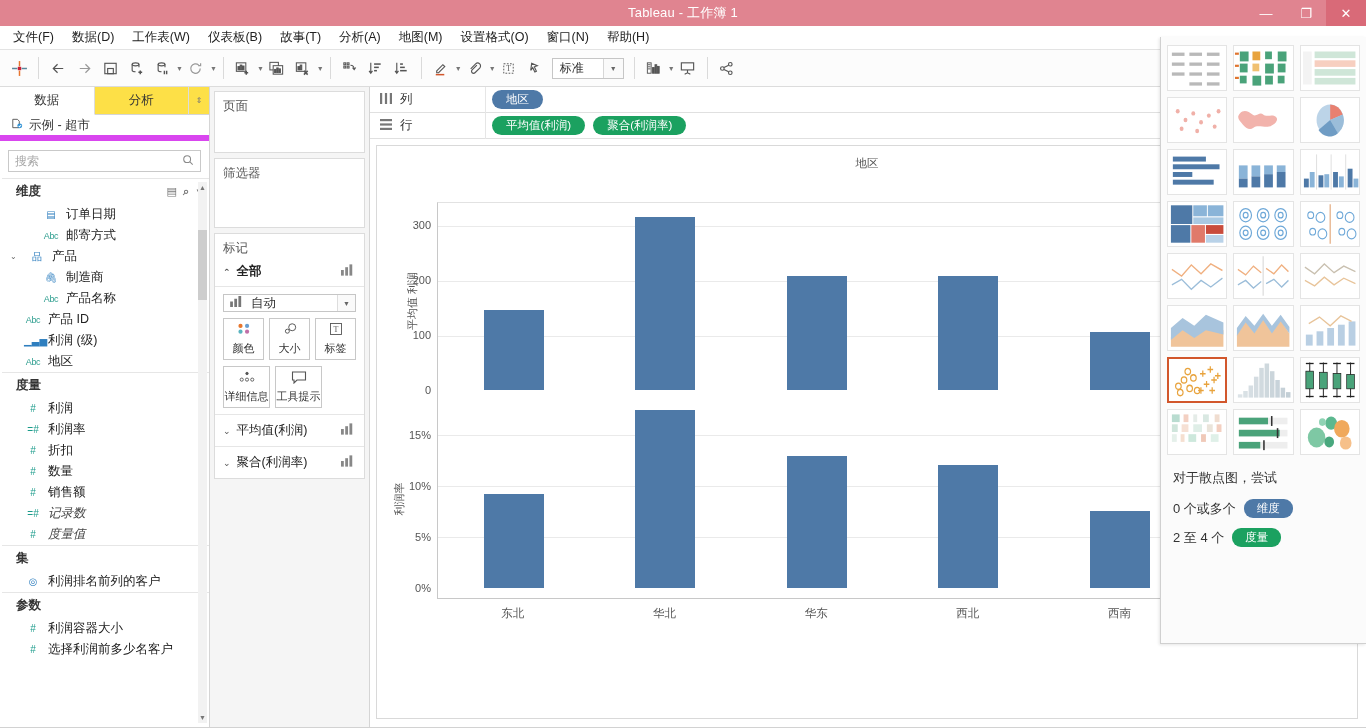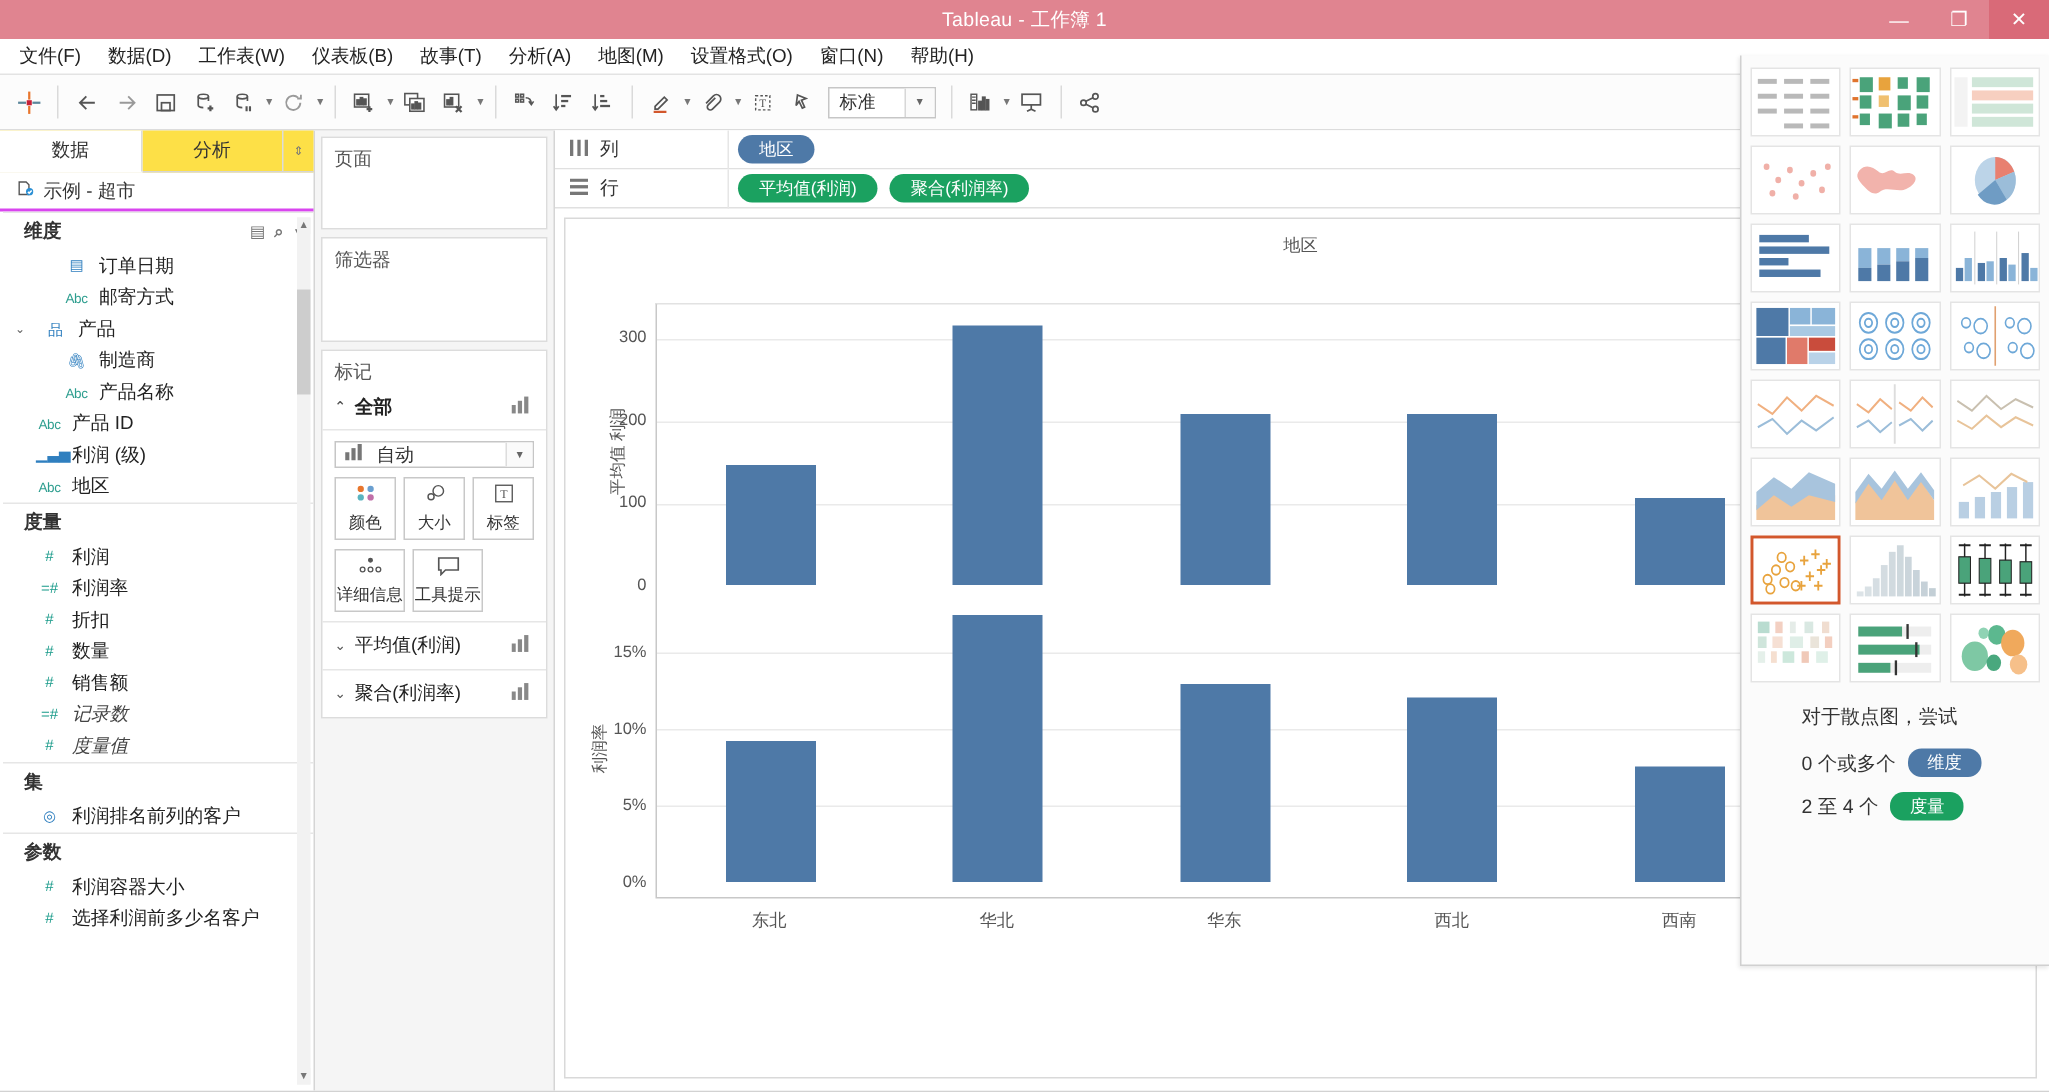--- a/index.html
+++ b/index.html
@@ -69,21 +69,21 @@
 
   
   .leftpane { width: 210px; border-right: 1px solid #d5d5d5; background:#fff;
               display:flex; flex-direction:column; }
   .lp-tabs { display:flex; height:28px; border-bottom:1px solid #d5d5d5; background:#fde047; position:relative; }
   .lp-tab { flex:1; display:flex; align-items:center; justify-content:center; font-size:12.5px;
             color:#333; border-right:1px solid #dcdcdc; }
   .lp-tab.active { background:#fff; border-bottom:1px solid #fff; margin-bottom:-1px; }
   .lp-tabs .spin { width:20px; display:flex; align-items:center; justify-content:center; font-size:8px; color:#777;}
   .lp-ds { height:26px; display:flex; align-items:center; gap:6px; padding-left:10px;
-           border-bottom:2px solid #d946ef; font-size:12.5px; }
+           border-bottom:6px solid #d946ef; font-size:12.5px; }
   .lp-search { padding: 9px 8px 6px 8px; }
   .searchbox { height:22px; border:1px solid #c9c9c9; background:#fff; display:flex; align-items:center;
                padding: 0 6px; position:relative; }
   .searchbox input { border:0; outline:0; font-size:12px; flex:1; color:#333;
                      font-family:"Liberation Sans", sans-serif; background:transparent; }
   .searchbox input::placeholder { color:#a8a8a8; }
   .fieldlist { flex:1; overflow:hidden; position:relative; padding-left:2px; }
   .sec-hdr { display:flex; align-items:center; padding: 4px 6px 4px 14px; font-size:12.5px; font-weight:bold;
              color:#333; border-top:1px solid #e6e6e6; }
   .sec-hdr .sp { flex:1; }
@@ -161,21 +161,21 @@
 
   
   .showme {
     position:absolute; right:0; top:37px; width:206px; height:607px;
     background:#fbfbfb; border-left:1px solid #d0d0d0; border-bottom:1px solid #d0d0d0;
     box-shadow:-1px 1px 3px rgba(0,0,0,.10); padding:8px 6px; z-index:20;
   }
   .sm-grid { display:grid; grid-template-columns:repeat(3,1fr); gap:6px; }
   .sm-cell { height:46px; background:#fff; border:1px solid #e4e4e4; position:relative; overflow:hidden; }
   .sm-cell.sel { border:2px solid #d2572c; }
-  .sm-foot { padding: 14px 6px 0 6px; margin-left: 28px; }
+  .sm-foot { padding: 14px 6px 0 6px; }
   .sm-foot .line { font-size:13px; color:#333; margin-bottom:10px; display:flex; align-items:center; gap:8px;}
   .tagpill { border-radius:9px; padding:2px 13px; color:#fff; font-size:11.5px; }
   .tagpill.dim { background:#4e79a7; }
   .tagpill.meas { background:#1ba160; }
 
   
   .tabbar { height:26px; background:#f0f0f0; border-top:1px solid #d2d2d2;
             display:flex; align-items:stretch; }
 </style>
 </head>
@@ -402,20 +402,31 @@
         </div>
       <div class="lp-ds">
         <span>
           <svg width="13" height="13" viewBox="0 0 14 14" fill="none" stroke="#555" stroke-width="1">
             <path d="M3 2.5h5l2 2v7H3z"></path>
               <circle cx="10.5" cy="9.5" r="2.6" fill="#2b8fd4" stroke="none"></circle>
             <path d="M9.3 9.6l.9.9 1.8-1.9" stroke="#fff" stroke-width="1.1"></path>
             </svg>
         </span>
         <span>示例 - 超市</span>
+      </div>
+      <div class="lp-search">
+        <div class="searchbox">
+          <input placeholder="搜索" style="">
+          <span>
+            <svg width="12" height="12" viewBox="0 0 14 14" fill="none" stroke="#8a8a8a" stroke-width="1.2">
+              <circle cx="6" cy="6" r="4"></circle>
+                <path d="M9.2 9.2L12.5 12.5"></path>
+              </svg>
+          </span>
+        </div>
       </div>
       <div class="fieldlist" id="fieldlist">
         <div class="vscroll">
           <div class="ar" style="top:0">▲</div>
           <div class="thumb" style="top:48px; height:70px;"></div>
           <div class="ar" style="bottom:0">▼</div>
         </div>
       <div class="sec-hdr">
             <span>维度</span>
             <span class="sp"></span>

